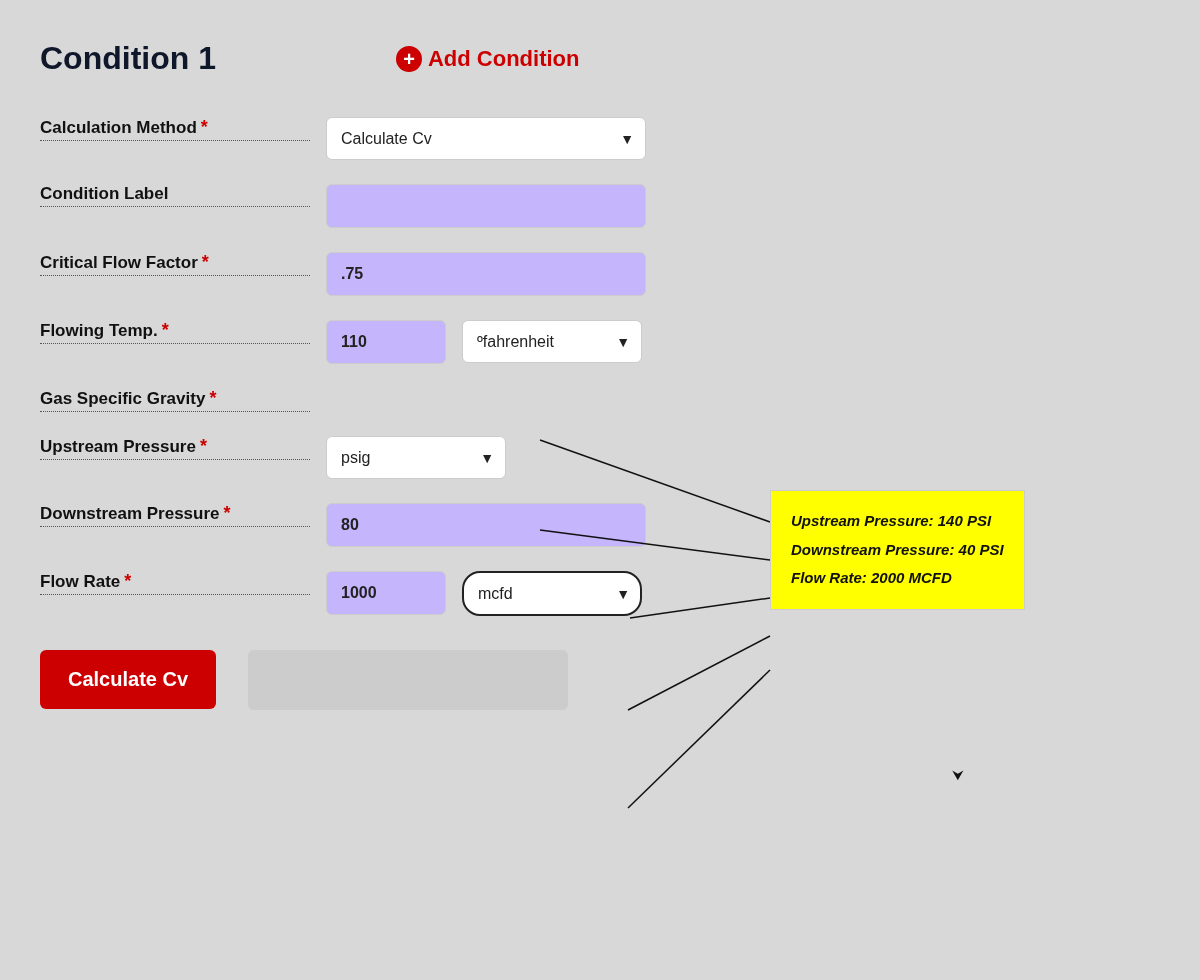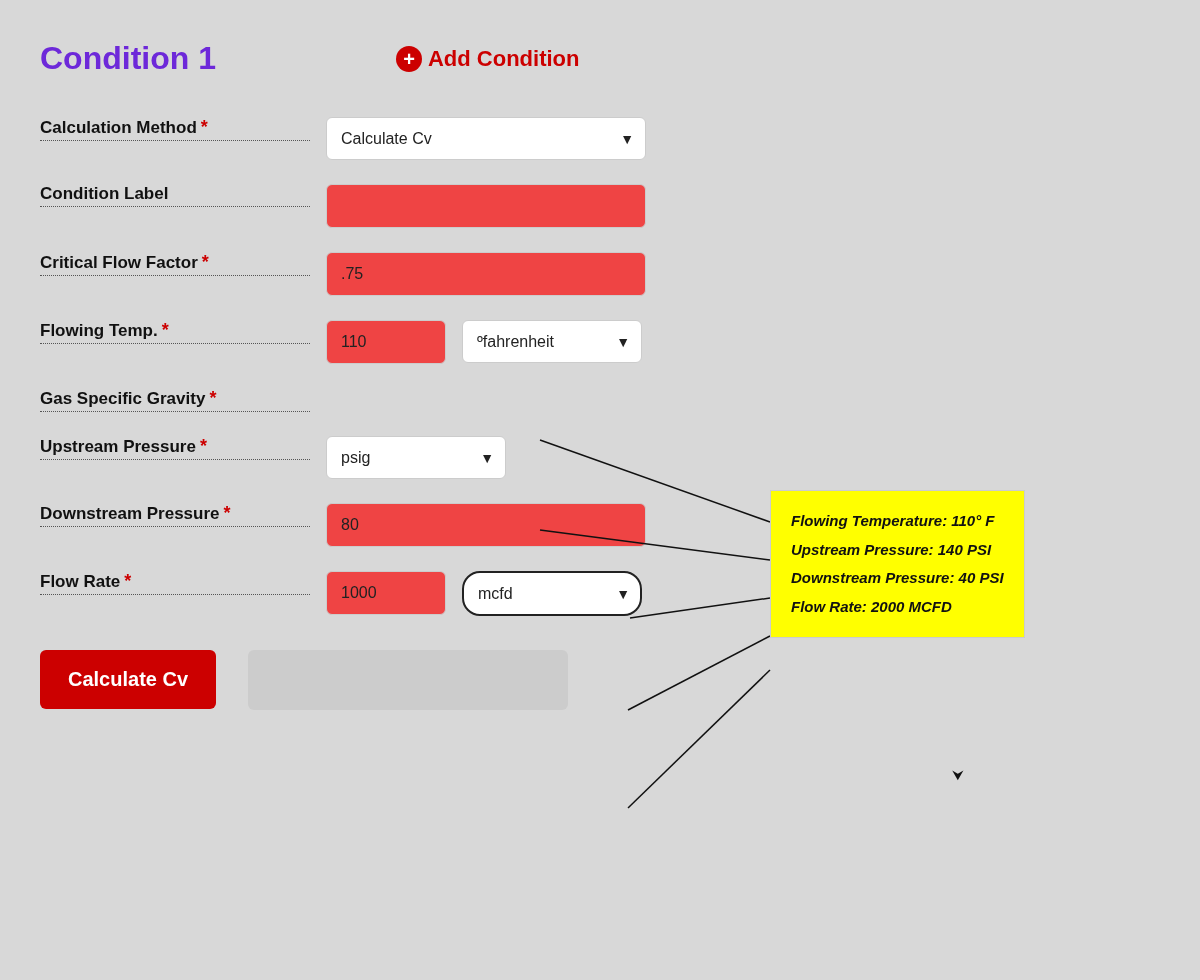--- a/index.html
+++ b/index.html
@@ -20,21 +20,21 @@
     .page-header {
       display: flex;
       align-items: center;
       margin-bottom: 40px;
       gap: 180px;
     }
 
     .page-title {
       font-size: 32px;
       font-weight: 900;
-      color: #6d28d9;
+      color: #0f172a;
     }
 
     .add-condition-btn {
       display: flex;
       align-items: center;
       gap: 6px;
       color: #cc0000;
       font-size: 22px;
       font-weight: 800;
       cursor: pointer;
@@ -77,27 +77,28 @@
       gap: 4px;
     }
 
     .required-star {
       color: #cc0000;
       font-size: 18px;
       font-weight: 700;
     }
 
     .field-input {
-      background: #ef4444;
+      background: #c4b5fd;
       border: 1px solid #ccc;
       border-radius: 6px;
       padding: 12px 14px;
       font-size: 16px;
       color: #222;
       outline: none;
+      font-weight: bold;
     }
 
     .input-wide {
       width: 320px;
     }
 
     .input-narrow {
       width: 120px;
     }
 
@@ -295,21 +296,20 @@
     </div>
   </div>
 
   <div class="form-row">
     <button class="calculate-btn">Calculate Cv</button>
     <div class="result-box"></div>
   </div>
 </div>
 
 <div class="annotation-box">
-  <div>Flowing Temperature: 110° F</div>
   <div>Upstream Pressure: 140 PSI</div>
   <div>Downstream Pressure: 40 PSI</div>
   <div>Flow Rate: 2000 MCFD</div>
 </div>
 
 <svg class="lines-svg">
 
   <line x1="540" y1="440" x2="770" y2="522" stroke="#111" stroke-width="1.5"></line>
 
   <line x1="540" y1="530" x2="770" y2="560" stroke="#111" stroke-width="1.5"></line>

